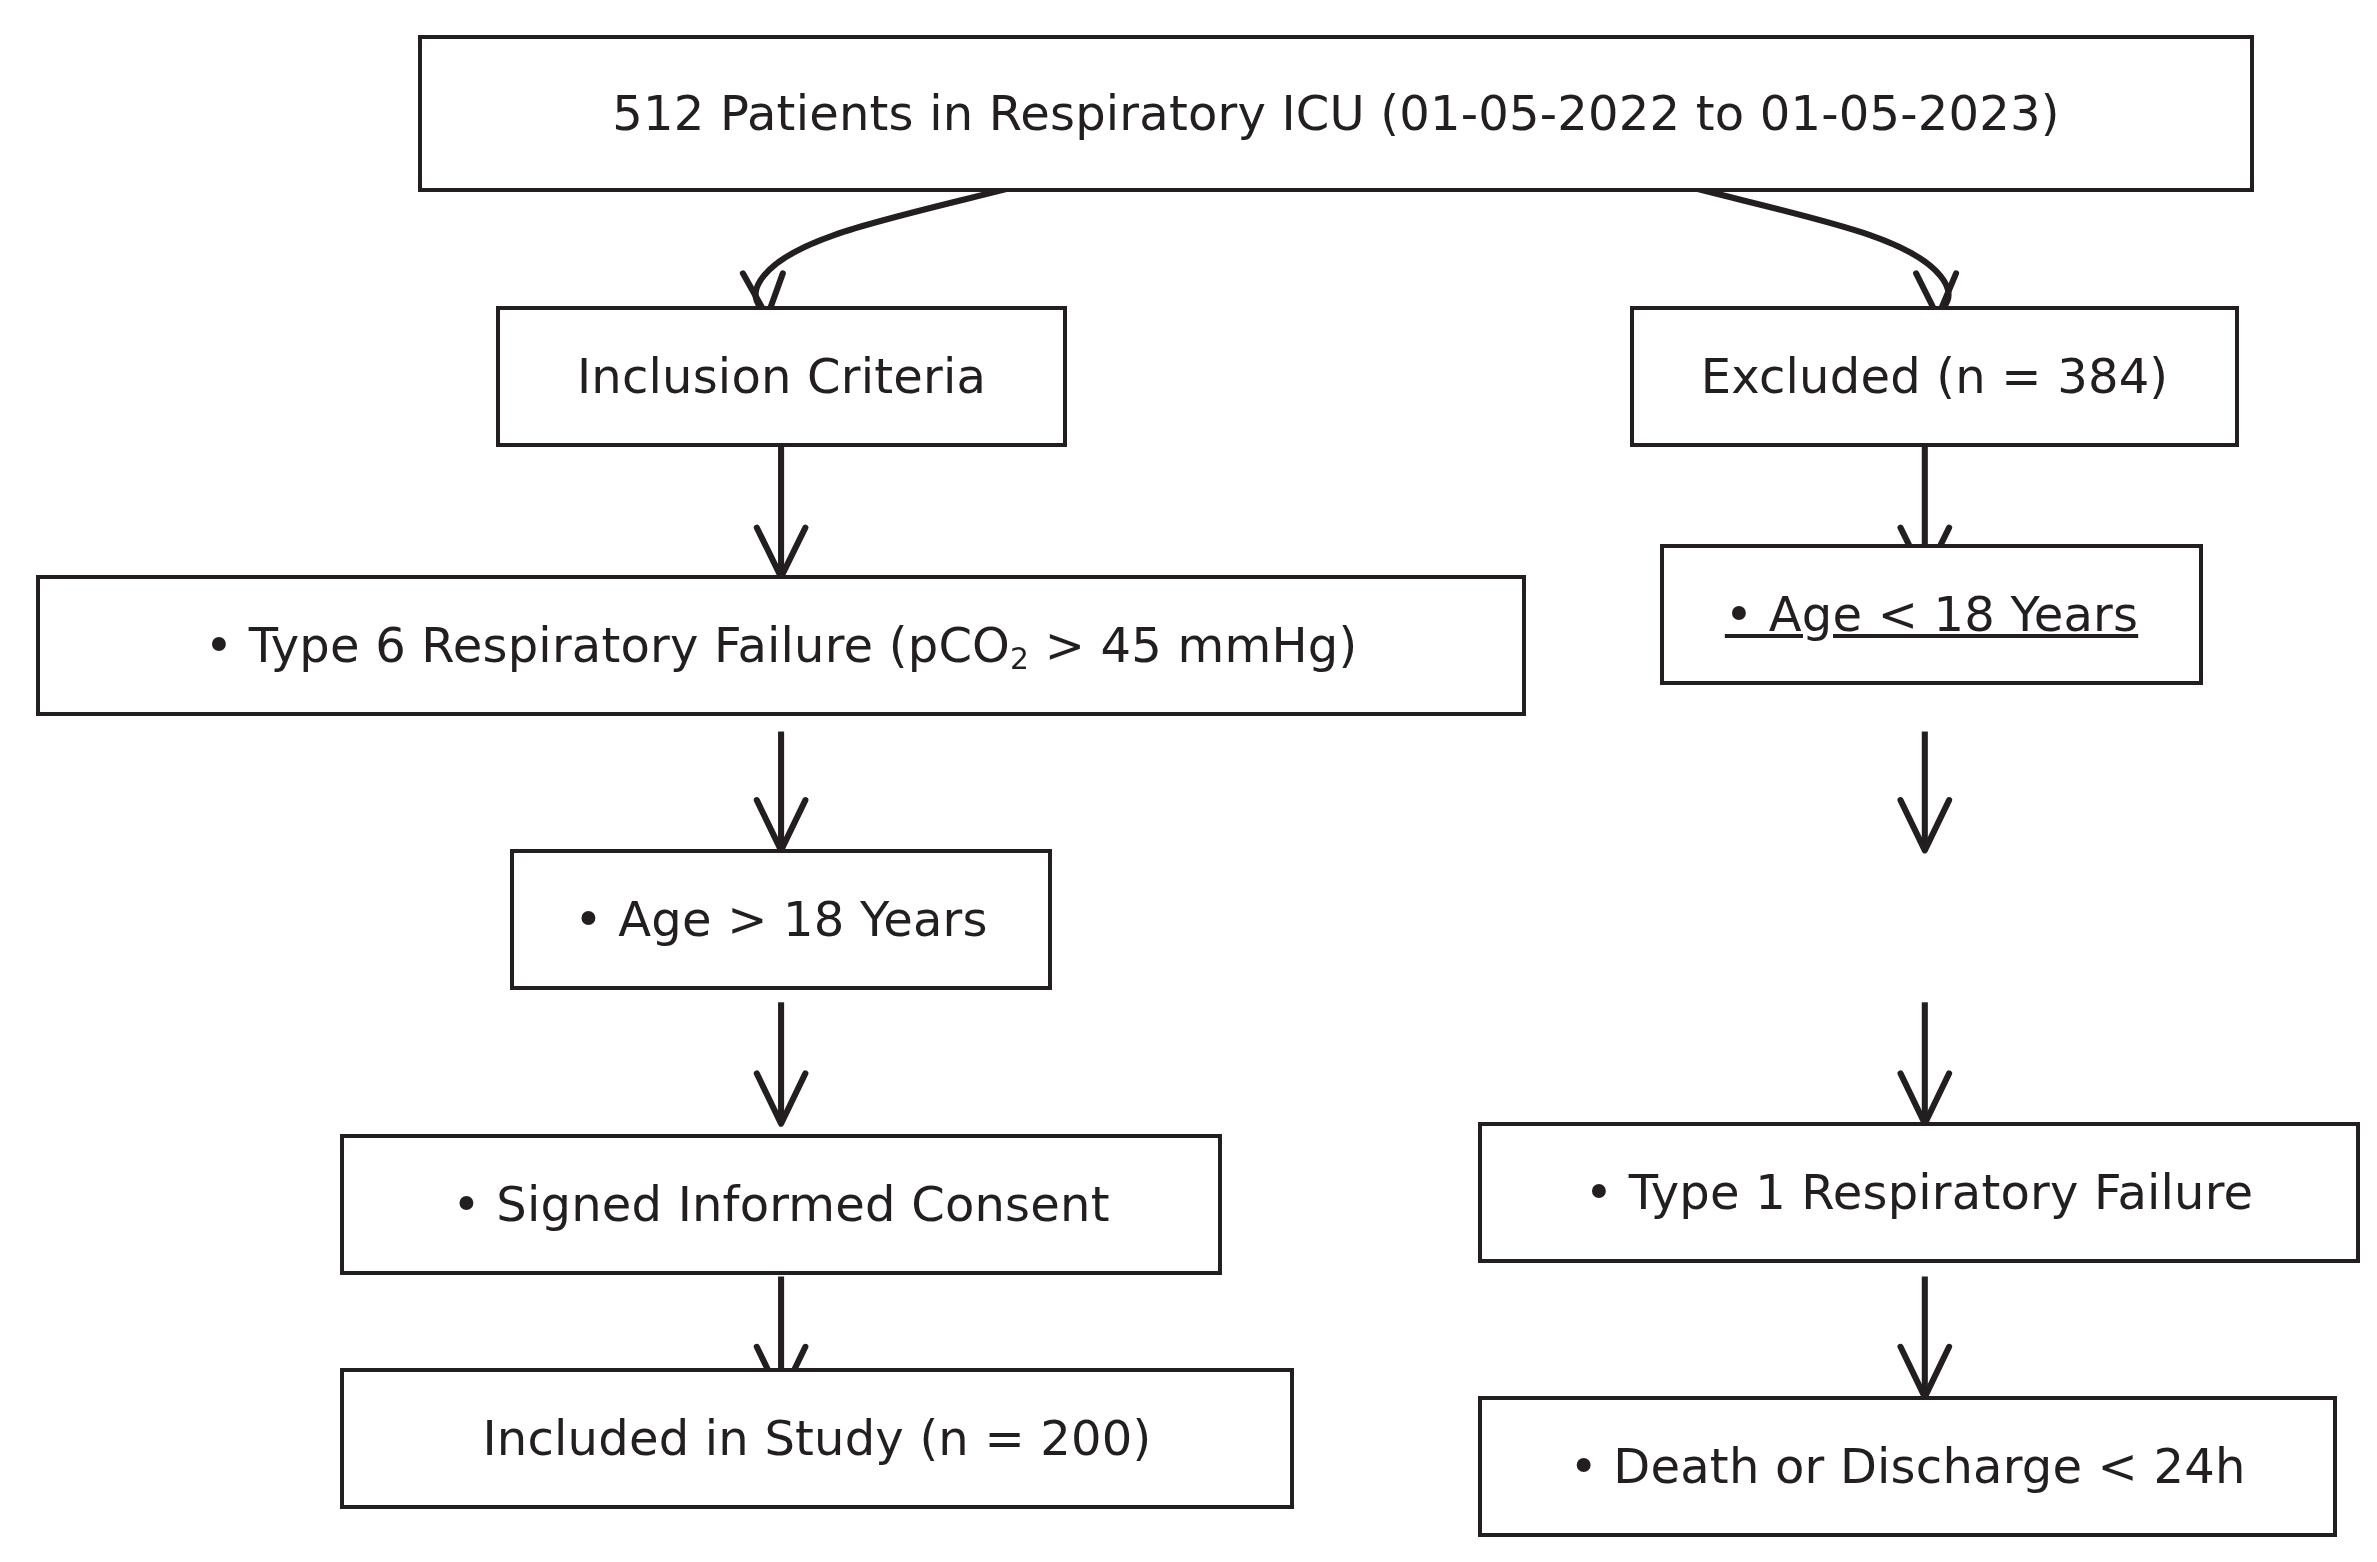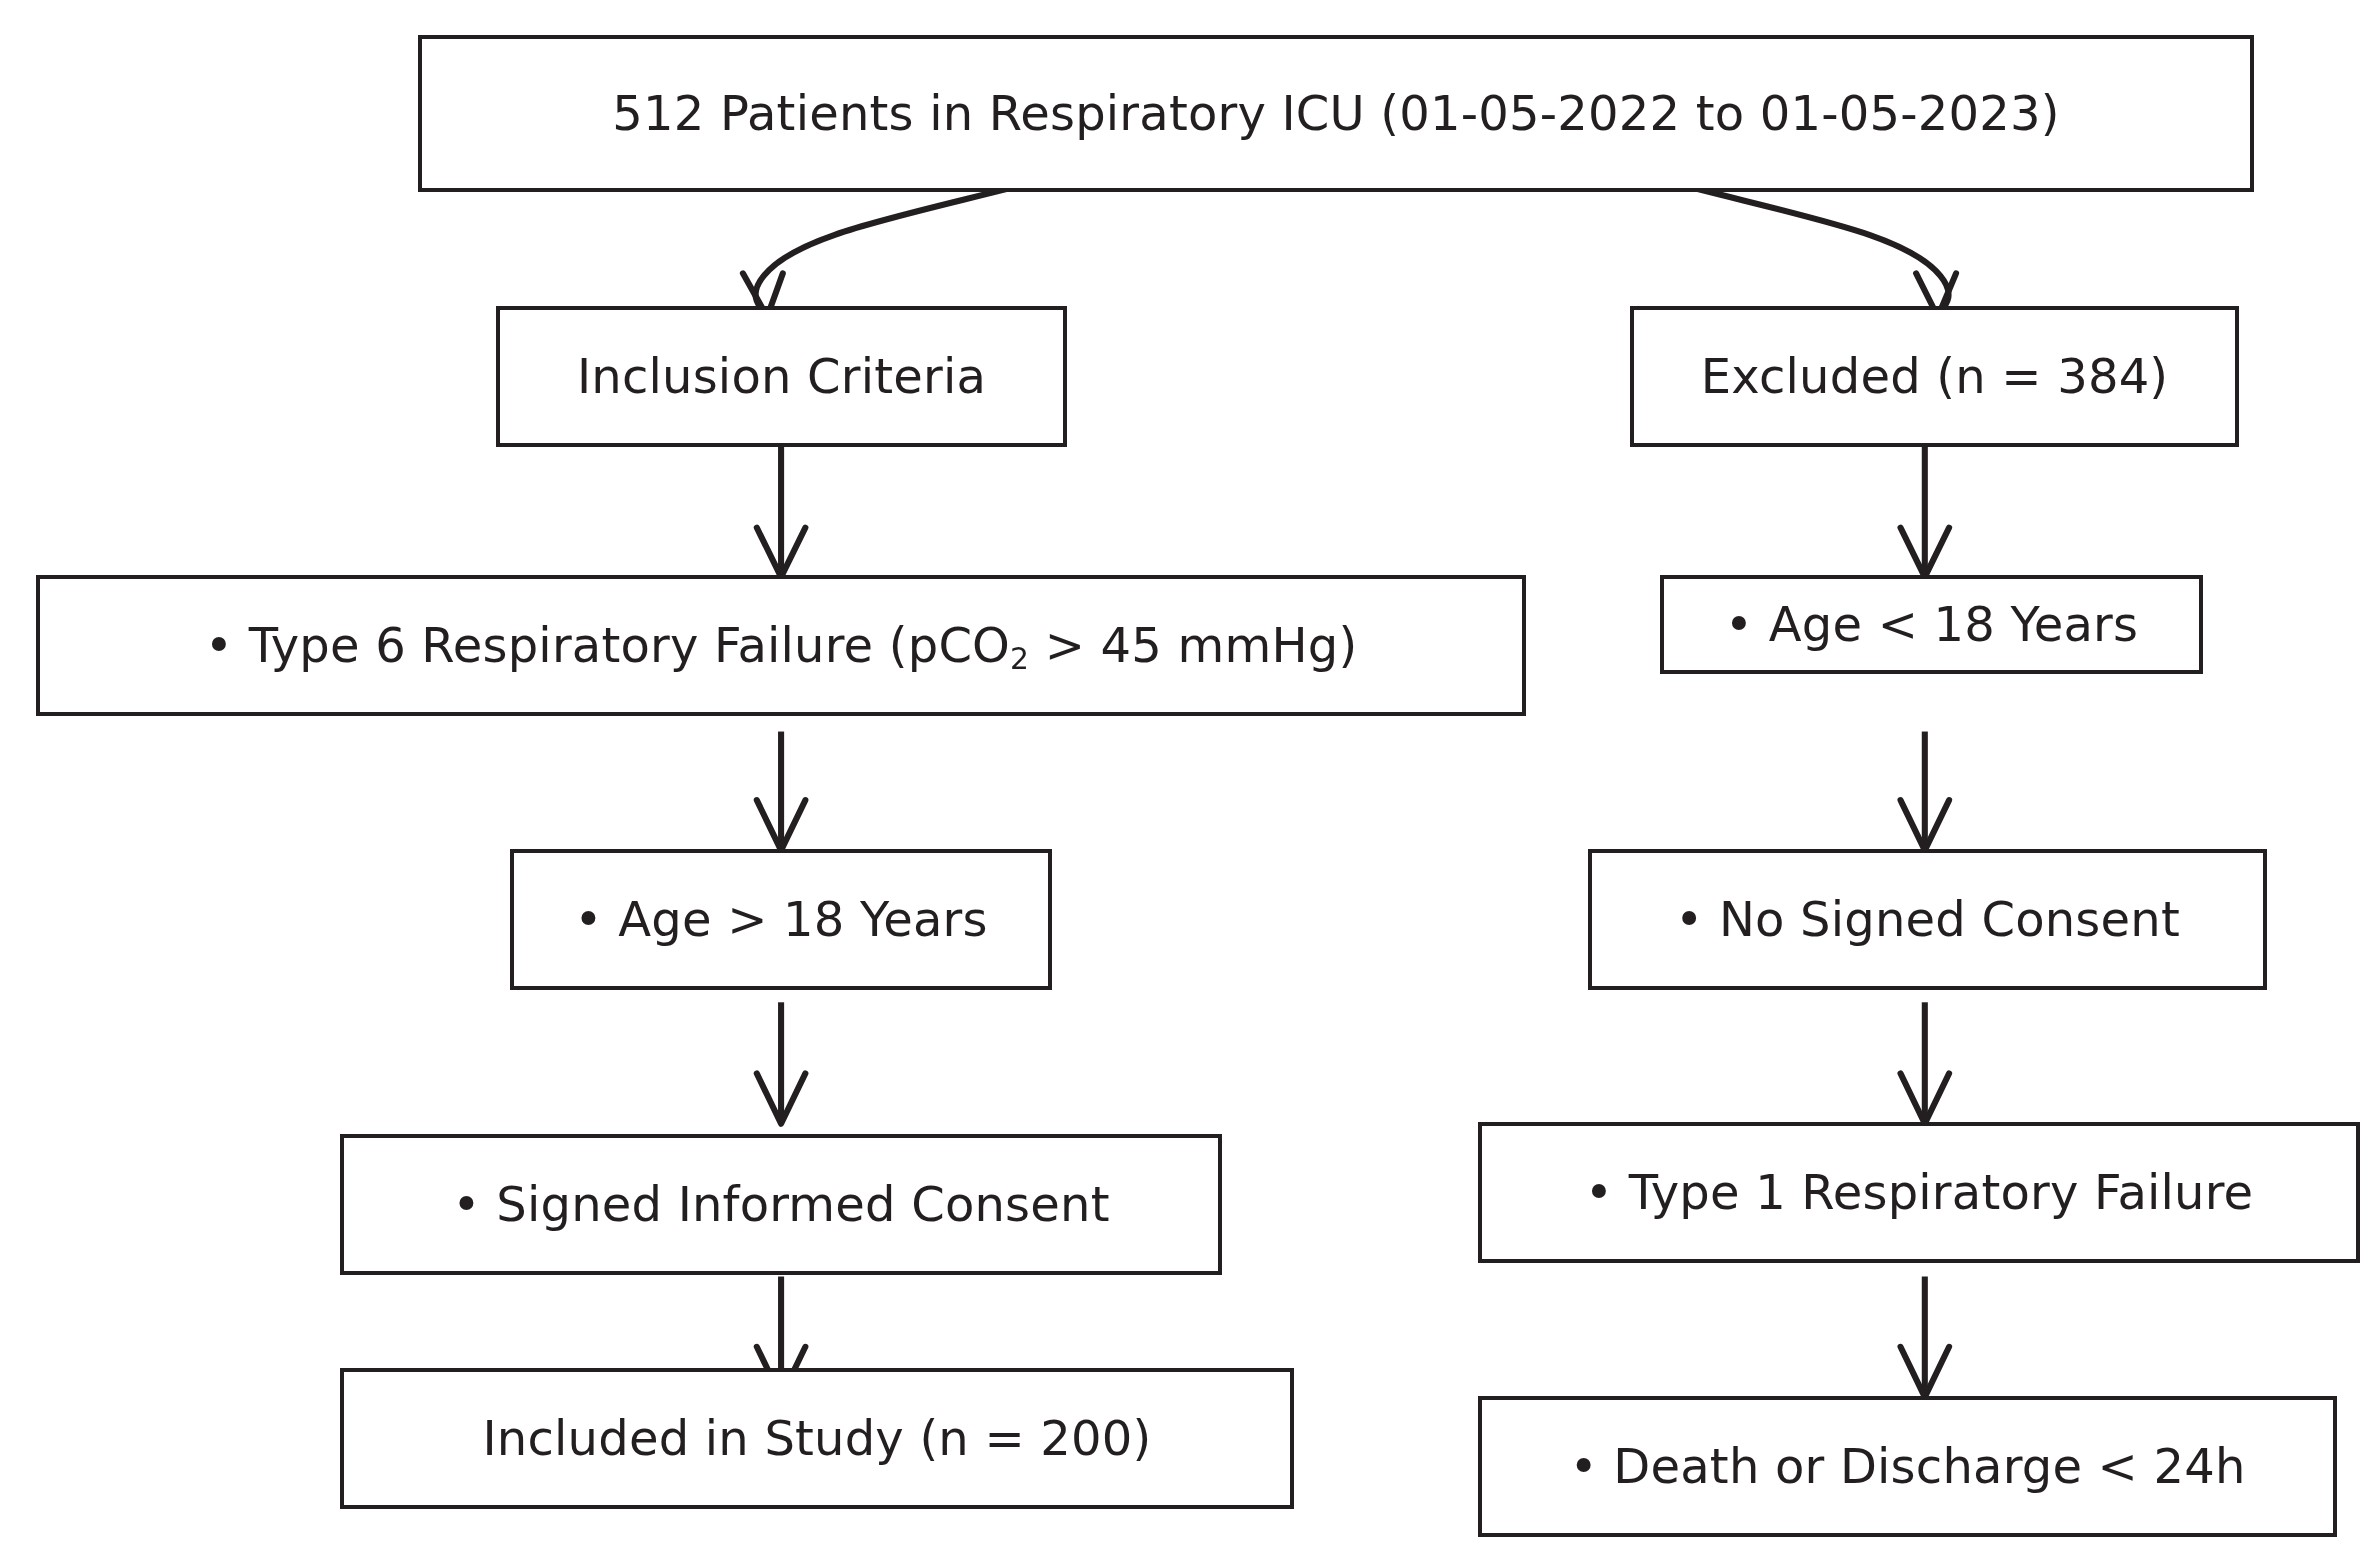--- a/index.html
+++ b/index.html
@@ -92,31 +92,28 @@
   </div>
 
   <div class="node-box" style="left:1630px; top:306px; width:609px; height:141px;">
     <span class="node-label">Excluded (n = 384)</span>
   </div>
 
   <div class="node-box" style="left:36px; top:575px; width:1490px; height:141px;">
     <span class="node-label"><span>• Type 6 Respiratory Failure (pCO</span><sub>2</sub><span> &gt; 45 mmHg)</span></span>
   </div>
 
-  <div class="node-box" style="left:1660px; top:575px; width:543px; height:99px;">
+  <div class="node-box" style="left:1660px; top:544px; width:543px; height:141px;text-decoration:underline;">
     <span class="node-label">• Age &lt; 18 Years</span>
   </div>
 
   <div class="node-box" style="left:510px; top:849px; width:542px; height:141px;">
     <span class="node-label">• Age &gt; 18 Years</span>
   </div>
 
-  <div class="node-box" style="left:1588px; top:849px; width:679px; height:141px;">
-    <span class="node-label">• No Signed Consent</span>
-  </div>
 
   <div class="node-box" style="left:340px; top:1122px; width:882px; height:141px;margin-top:12px;">
     <span class="node-label">• Signed Informed Consent</span>
   </div>
 
   <div class="node-box" style="left:1478px; top:1122px; width:882px; height:141px;">
     <span class="node-label">• Type 1 Respiratory Failure</span>
   </div>
 
   <div class="node-box" style="left:340px; top:1368px; width:954px; height:141px;">

